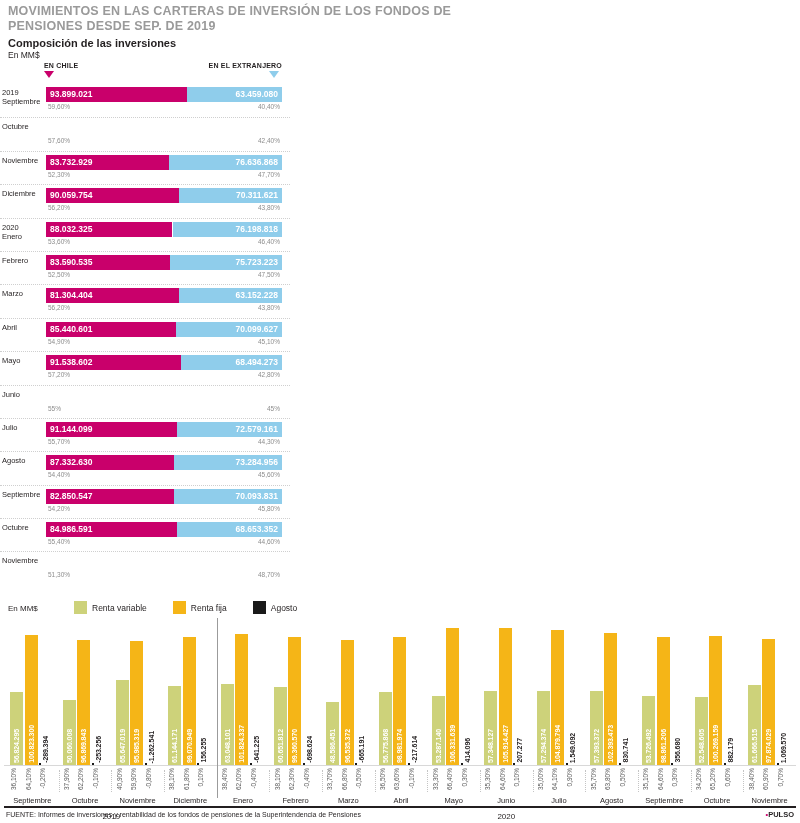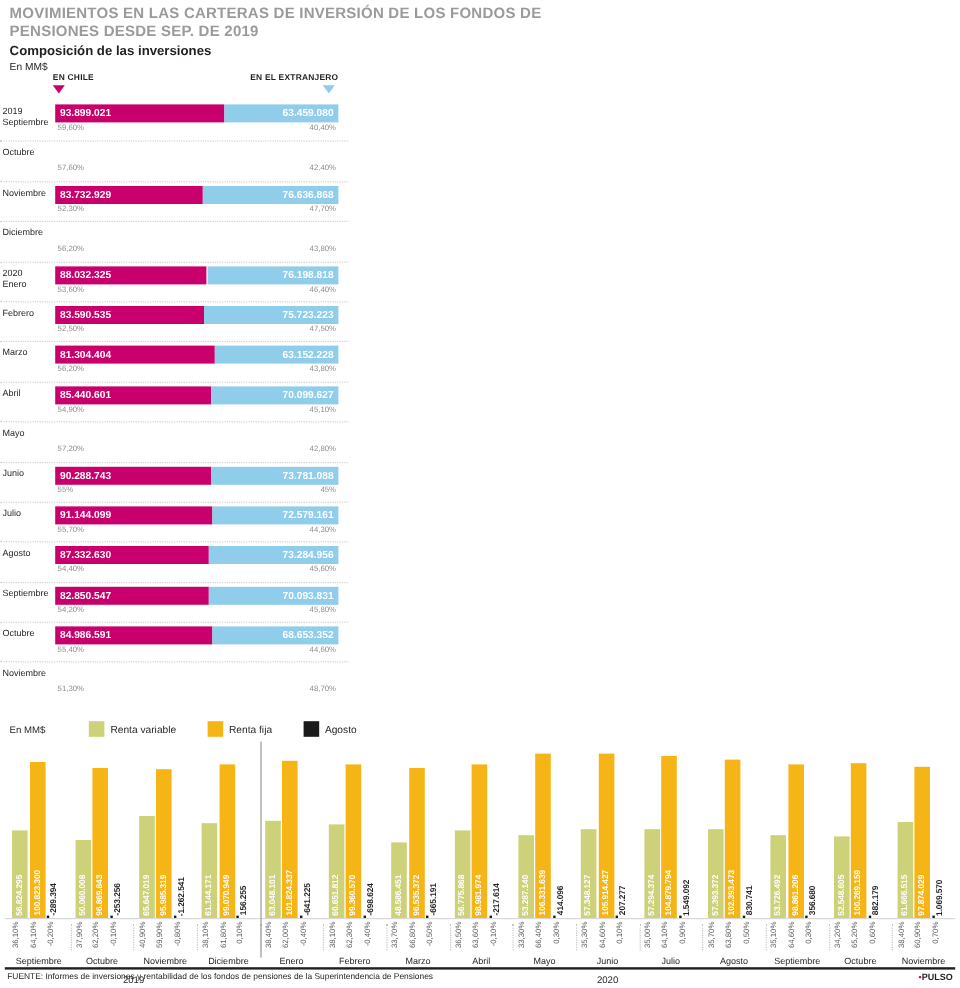--- a/index.html
+++ b/index.html
@@ -186,20 +186,24 @@
           <div class="rowlabel">Noviembre</div>
           <div class="barwrap">
             <div class="bar-l" style="width:52.3%">83.732.929</div>
             <div class="bar-r" style="width:47.7%">76.636.868</div>
           </div>
           <div class="pct-l">52,30%</div>
           <div class="pct-r">47,70%</div>
         </div>
         <div class="brow">
           <div class="rowlabel">Diciembre</div>
+          <div class="barwrap">
+            <div class="bar-l" style="width:56.2%">90.059.754</div>
+            <div class="bar-r" style="width:43.8%">70.311.621</div>
+          </div>
           <div class="pct-l">56,20%</div>
           <div class="pct-r">43,80%</div>
         </div>
         <div class="brow">
           <div class="rowlabel">2020<br>Enero</div>
           <div class="barwrap">
             <div class="bar-l" style="width:53.6%">88.032.325</div>
             <div class="bar-r" style="width:46.4%">76.198.818</div>
           </div>
           <div class="pct-l">53,60%</div>
@@ -227,29 +231,29 @@
           <div class="rowlabel">Abril</div>
           <div class="barwrap">
             <div class="bar-l" style="width:54.9%">85.440.601</div>
             <div class="bar-r" style="width:45.1%">70.099.627</div>
           </div>
           <div class="pct-l">54,90%</div>
           <div class="pct-r">45,10%</div>
         </div>
         <div class="brow">
           <div class="rowlabel">Mayo</div>
+          <div class="barwrap">
+            <div class="bar-l" style="width:57.2%">91.538.602</div>
+            <div class="bar-r" style="width:42.8%">68.494.273</div>
+          </div>
           <div class="pct-l">57,20%</div>
           <div class="pct-r">42,80%</div>
         </div>
         <div class="brow">
           <div class="rowlabel">Junio</div>
-          <div class="barwrap">
-            <div class="bar-l" style="width:55%">90.288.743</div>
-            <div class="bar-r" style="width:45%">73.781.088</div>
-          </div>
           <div class="pct-l">55%</div>
           <div class="pct-r">45%</div>
         </div>
         <div class="brow">
           <div class="rowlabel">Julio</div>
           <div class="barwrap">
             <div class="bar-l" style="width:55.7%">91.144.099</div>
             <div class="bar-r" style="width:44.3%">72.579.161</div>
           </div>
           <div class="pct-l">55,70%</div>

